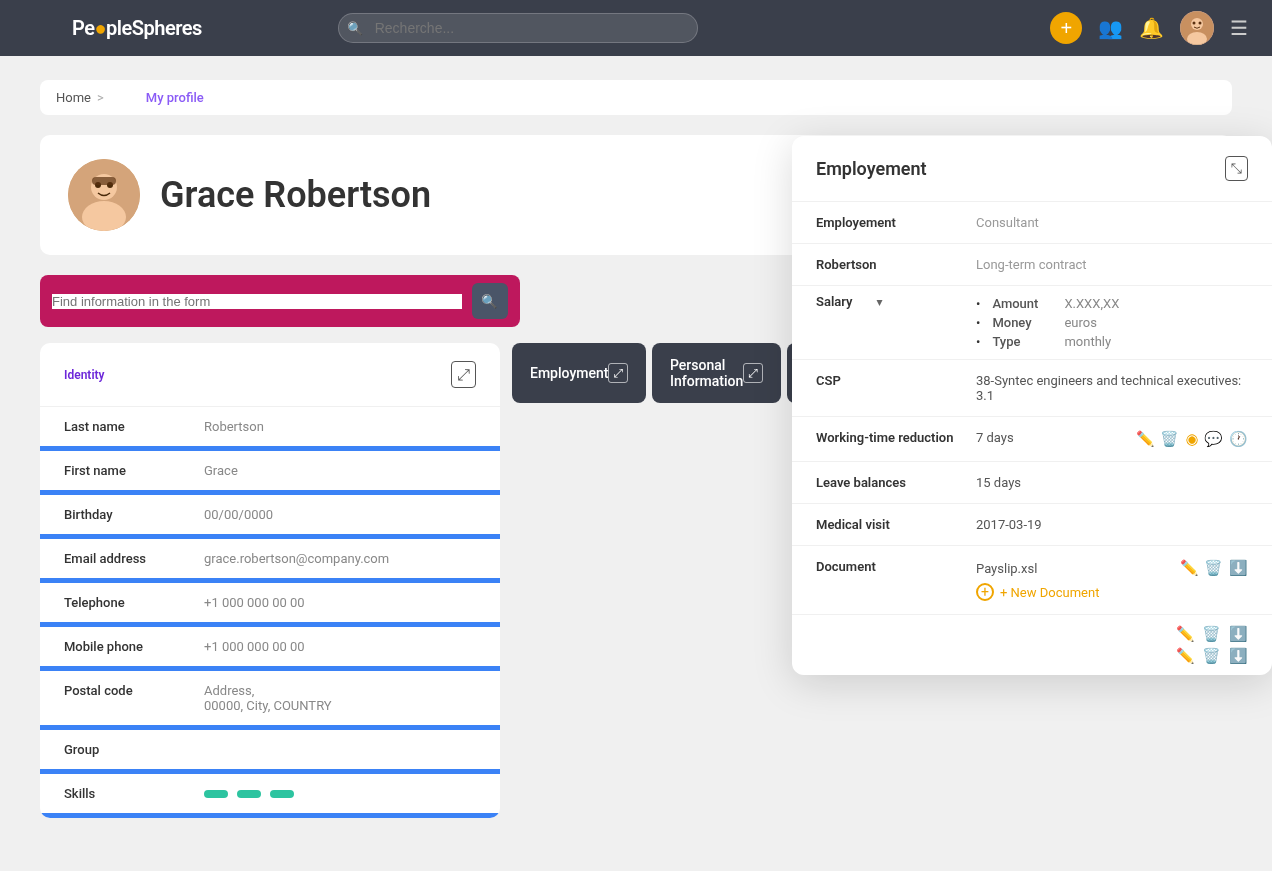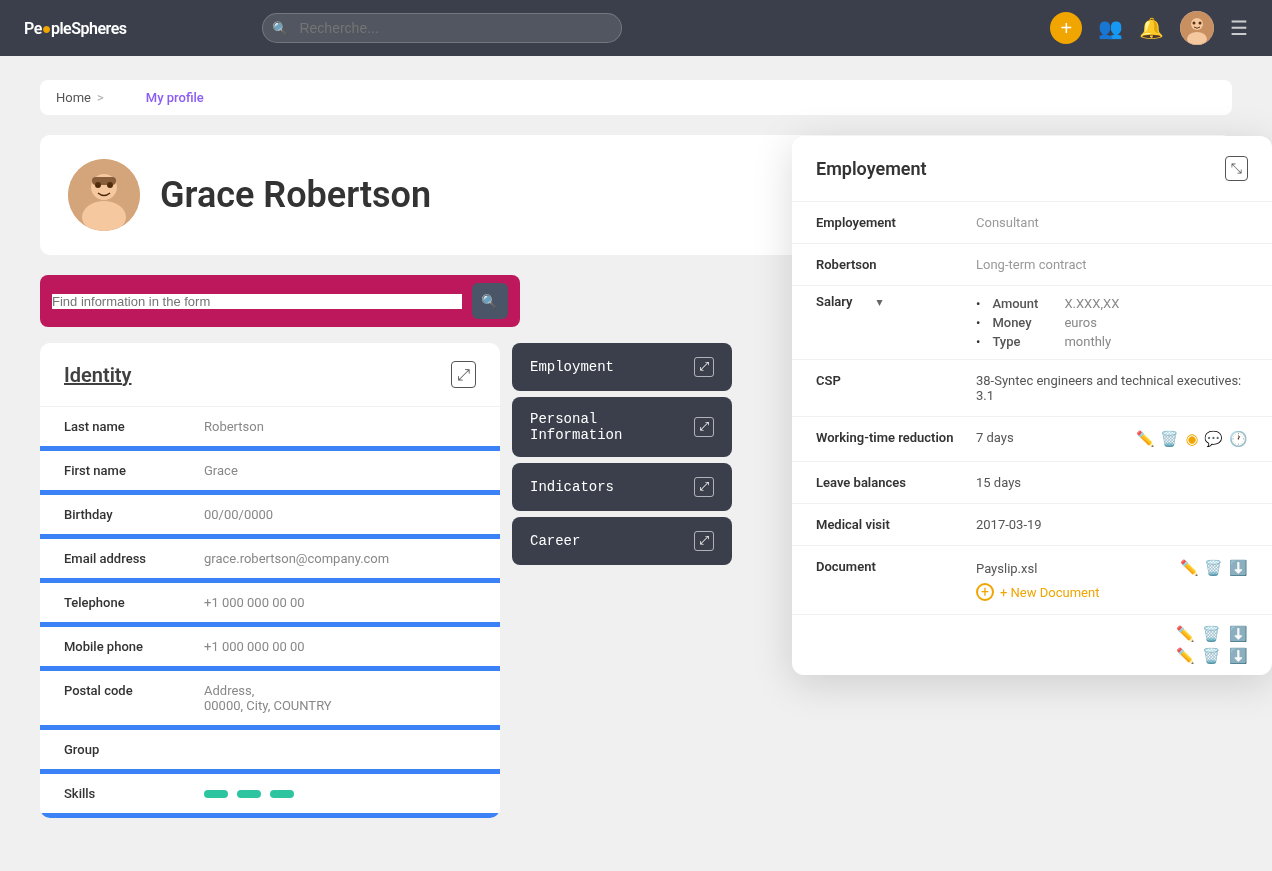--- a/index.html
+++ b/index.html
@@ -26,24 +26,25 @@
     .topnav {
       background: #3a3f4b;
       height: 56px;
       display: flex;
       align-items: center;
       padding: 0 24px;
       gap: 16px;
     }
     .logo {
       color: white;
-      font-size: 16px;
+      font-size: 20px;
       font-weight: 600;
       letter-spacing: -0.5px;
       flex-shrink: 0;
+      margin-left: 48px;
     }
     .logo span.dot {
       color: #f0a500;
     }
     .search-bar {
       flex: 1;
       max-width: 360px;
       margin-left: 120px;
     }
     .search-bar input {
@@ -222,24 +223,23 @@
       overflow: hidden;
     }
     .identity-header {
       padding: 18px 24px;
       display: flex;
       align-items: center;
       justify-content: space-between;
       border-bottom: 1px solid #f0f0f0;
     }
     .identity-title {
-      font-size: 20px;
+      font-size: 12px;
       font-weight: 600;
-      color: #404040;
-      text-decoration: underline;
+      color: #6d28d9;
     }
     .expand-icon {
       color: #555;
       cursor: pointer;
       font-size: 16px;
       border: 1.5px solid #555;
       padding: 3px 5px;
       border-radius: 4px;
     }
     .identity-row {
@@ -269,25 +269,24 @@
       font-weight: 500;
       margin-right: 6px;
       color: white;
     }
     .tag-teal { background: #2dc4a0; }
 
     
     .side-menu {
       width: 220px;
       display: flex;
-      flex-direction: column;
+      flex-direction: row;
       gap: 6px;
       margin-left: 12px;
       flex-shrink: 0;
-      font-family: Liberation Mono, monospace;
     }
     .menu-item {
       background: #3a3f4b;
       border-radius: 8px;
       padding: 14px 18px;
       display: flex;
       align-items: center;
       justify-content: space-between;
       cursor: pointer;
       color: white;

